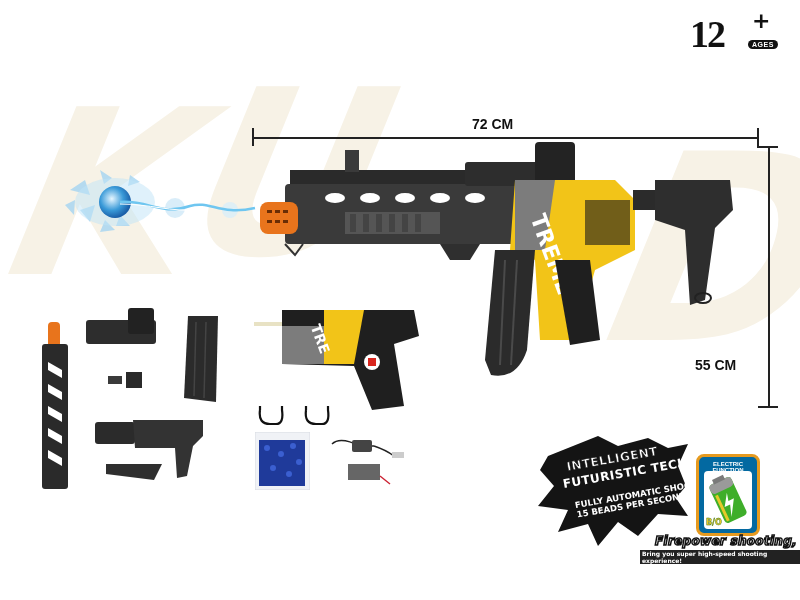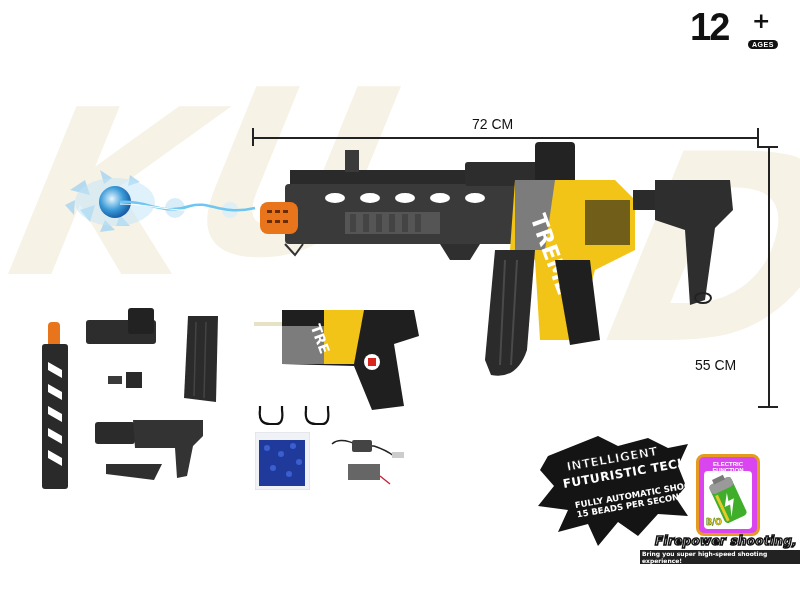--- a/index.html
+++ b/index.html
@@ -1,29 +1,29 @@
 <!DOCTYPE html>
 <html><head>
   <meta charset="utf-8">
   <style>
     html, body { margin:0; padding:0; }
     body { width:800px; height:600px; background:#ffffff; position:relative; overflow:hidden; font-family:"Liberation Sans", sans-serif; }
     .abs { position:absolute; }
     .wm { position:absolute; color:#f7f2e6; font-family:"DejaVu Sans", sans-serif; font-weight:bold; font-style:italic; font-size:230px; line-height:1; }
-    .dim-text { position:absolute; font-family:"Liberation Sans", sans-serif; font-size:14px; color:#111; }
+    .dim-text { position:absolute; font-family:"Liberation Sans", sans-serif; font-size:14px; color:#111;font-weight:bold; }
     .line { position:absolute; background:#222; }
-    .age { position:absolute; left:690px; top:6px; font-family:Liberation Sans, sans-serif; font-weight:bold; font-size:38px; color:#111; letter-spacing:-2px; }
+    .age { position:absolute; left:690px; top:12px; font-family:Liberation Serif, serif; font-weight:bold; font-size:38px; color:#111; letter-spacing:-2px; }
     .age-plus { position:absolute; left:752px; top:8px; font-family:"DejaVu Sans", sans-serif; font-weight:bold; font-size:22px; color:#111; }
     .age-badge { position:absolute; left:748px; top:40px; background:#111; color:#fff; font-size:7px; font-weight:bold; border-radius:5px; padding:1px 4px; letter-spacing:0.5px; }
     .burst { position:absolute; left:538px; top:436px; width:150px; height:110px; }
     .burst-t1 { position:absolute; left:566px; top:452px; font-family:"DejaVu Sans", sans-serif; font-weight:bold; font-size:12px; color:#fff; transform:rotate(-10deg); letter-spacing:0.5px; -webkit-text-stroke:0.6px #111; }
     .burst-t2 { position:absolute; left:562px; top:466px; font-family:"DejaVu Sans", sans-serif; font-weight:bold; font-size:12px; color:#fff; transform:rotate(-10deg); letter-spacing:0.5px; }
     .burst-t3 { position:absolute; left:574px; top:488px; font-family:"DejaVu Sans", sans-serif; font-weight:bold; font-size:8.5px; color:#fff; transform:rotate(-10deg); }
     .burst-t4 { position:absolute; left:576px; top:500px; font-family:"DejaVu Sans", sans-serif; font-weight:bold; font-size:8.5px; color:#fff; transform:rotate(-10deg); }
-    .elec { position:absolute; left:696px; top:454px; width:58px; height:76px; background:#d946ef; border:3px solid #e69a1f; border-radius:8px; }
+    .elec { position:absolute; left:696px; top:454px; width:58px; height:76px; background:#0369a1; border:3px solid #e69a1f; border-radius:8px; }
     .elec-title { position:absolute; left:0; right:0; top:4px; text-align:center; color:#fff; font-size:6px; font-weight:bold; }
     .elec-inner { position:absolute; left:5px; top:14px; width:48px; height:58px; background:#fff; border-radius:4px; }
     .fp-title { position:absolute; left:655px; top:534px; font-family:"DejaVu Sans", sans-serif; font-weight:bold; font-style:italic; font-size:12px; color:#fff; -webkit-text-stroke:1.5px #111; letter-spacing:0.3px; }
     .fp-sub { position:absolute; left:640px; top:550px; font-family:"DejaVu Sans", sans-serif; font-weight:bold; font-size:6px; color:#fff; background:#222; padding:0 2px; }
   </style>
 </head>
 <body>
 
 <div class="wm" style="left:20px; top:80px; transform:skewX(-12deg);">K</div>
 <div class="wm" style="left:200px; top:60px; transform:skewX(-12deg);">U</div>

